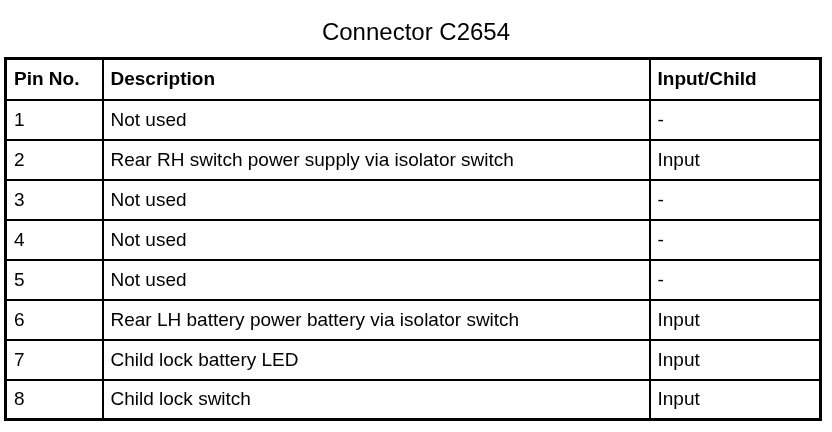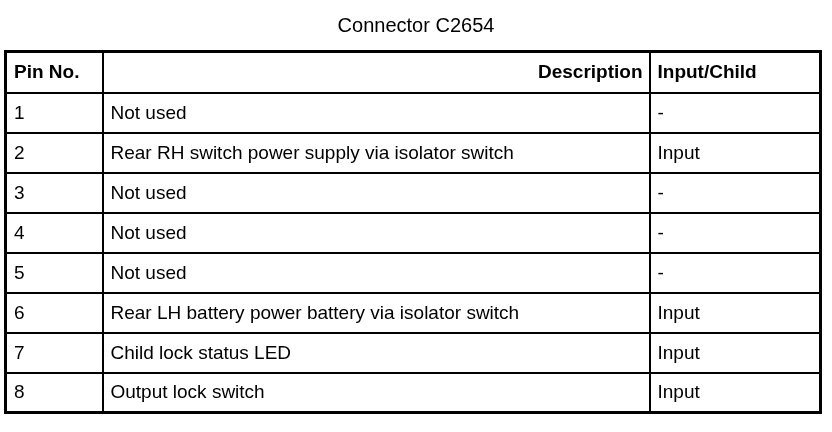--- a/index.html
+++ b/index.html
@@ -9,23 +9,23 @@
   }
   body {
     width: 832px;
     height: 432px;
     overflow: hidden;
     font-family: "Liberation Sans", "DejaVu Sans", sans-serif;
     color: #000000;
   }
   .doc-title {
     text-align: center;
-    font-size: 20px;
+    font-size: 24px;
     line-height: 22px;
-    padding-top: 14px;
+    padding-top: 21px;
     letter-spacing: 0px;
   }
   table.pin-table {
     border-collapse: collapse;
     table-layout: fixed;
     margin: 14px 0 0 4px;
     width: 758px;
     border: 3px solid #000000;
   }
   .pin-table th,
@@ -34,21 +34,21 @@
     font-size: 19px;
     padding: 0 6px 0 7px;
     vertical-align: middle;
     white-space: nowrap;
     overflow: hidden;
     text-align: left;
   }
   .pin-table thead tr { height: 41px; }
   .pin-table tbody tr { height: 40px; }
   .pin-table th { font-weight: bold; }
-  .pin-table th.col-description { text-align: right; }
+  .pin-table th.col-description { text-align: left; }
   col.col-pin   { width: 97px; }
   col.col-desc  { width: 547px; }
   col.col-io    { width: 171px; }
 </style>
 </head>
 <body>
 
 <div class="doc-title">Connector C2654</div>
 
 <table class="pin-table">
@@ -96,23 +96,23 @@
   </tr>
 
   <tr>
     <td>6</td>
     <td>Rear LH battery power battery via isolator switch</td>
     <td>Input</td>
   </tr>
 
   <tr>
     <td>7</td>
-    <td>Child lock status LED</td>
+    <td>Child lock battery LED</td>
     <td>Input</td>
   </tr>
 
   <tr>
     <td>8</td>
-    <td>Output lock switch</td>
+    <td>Child lock switch</td>
     <td>Input</td>
   </tr>
 </tbody>
 </table>
 
 </body></html>

